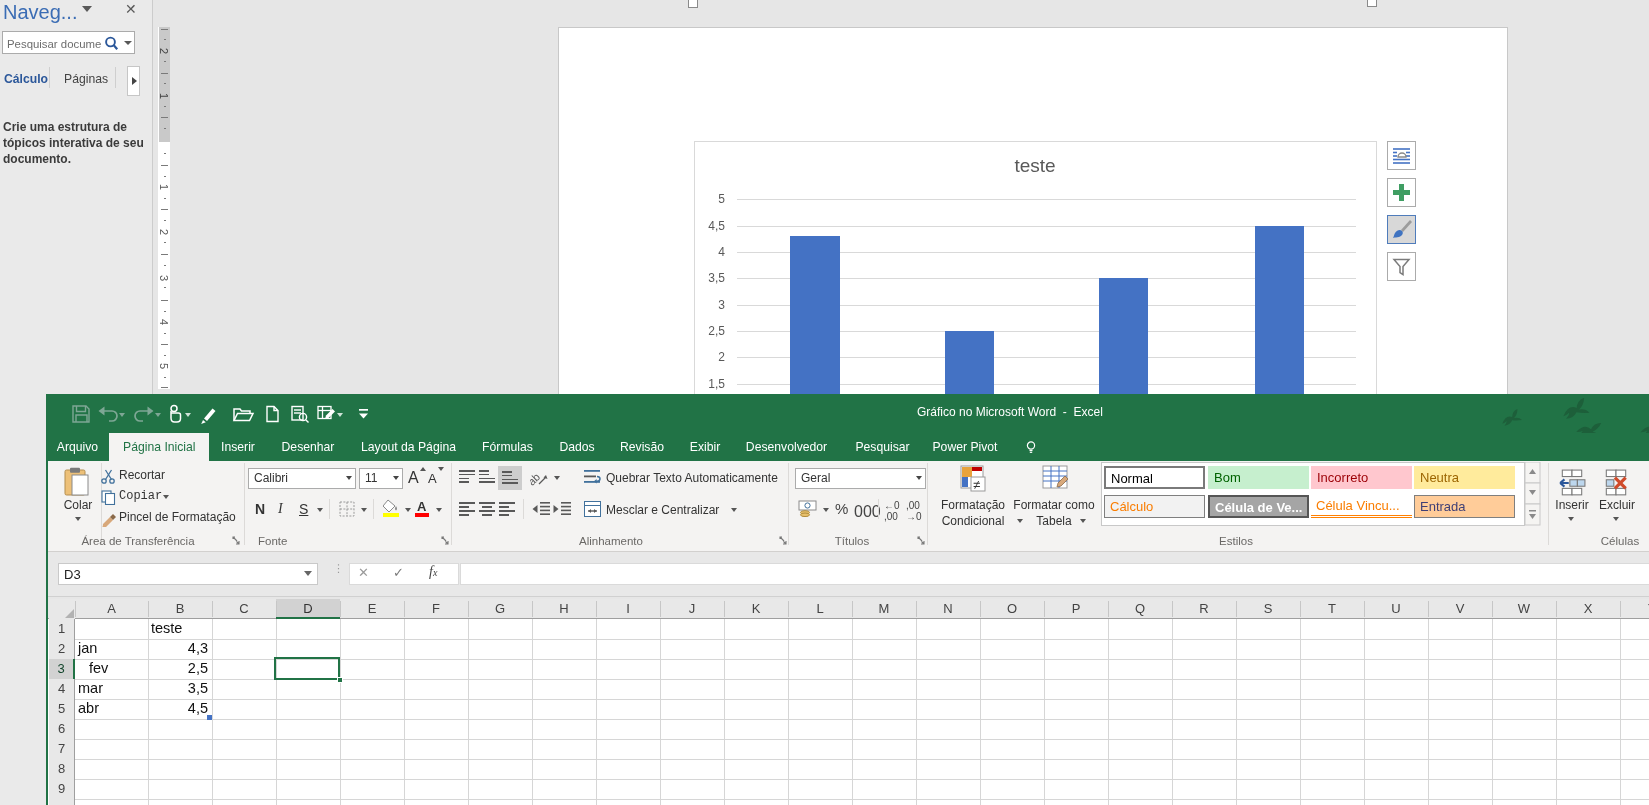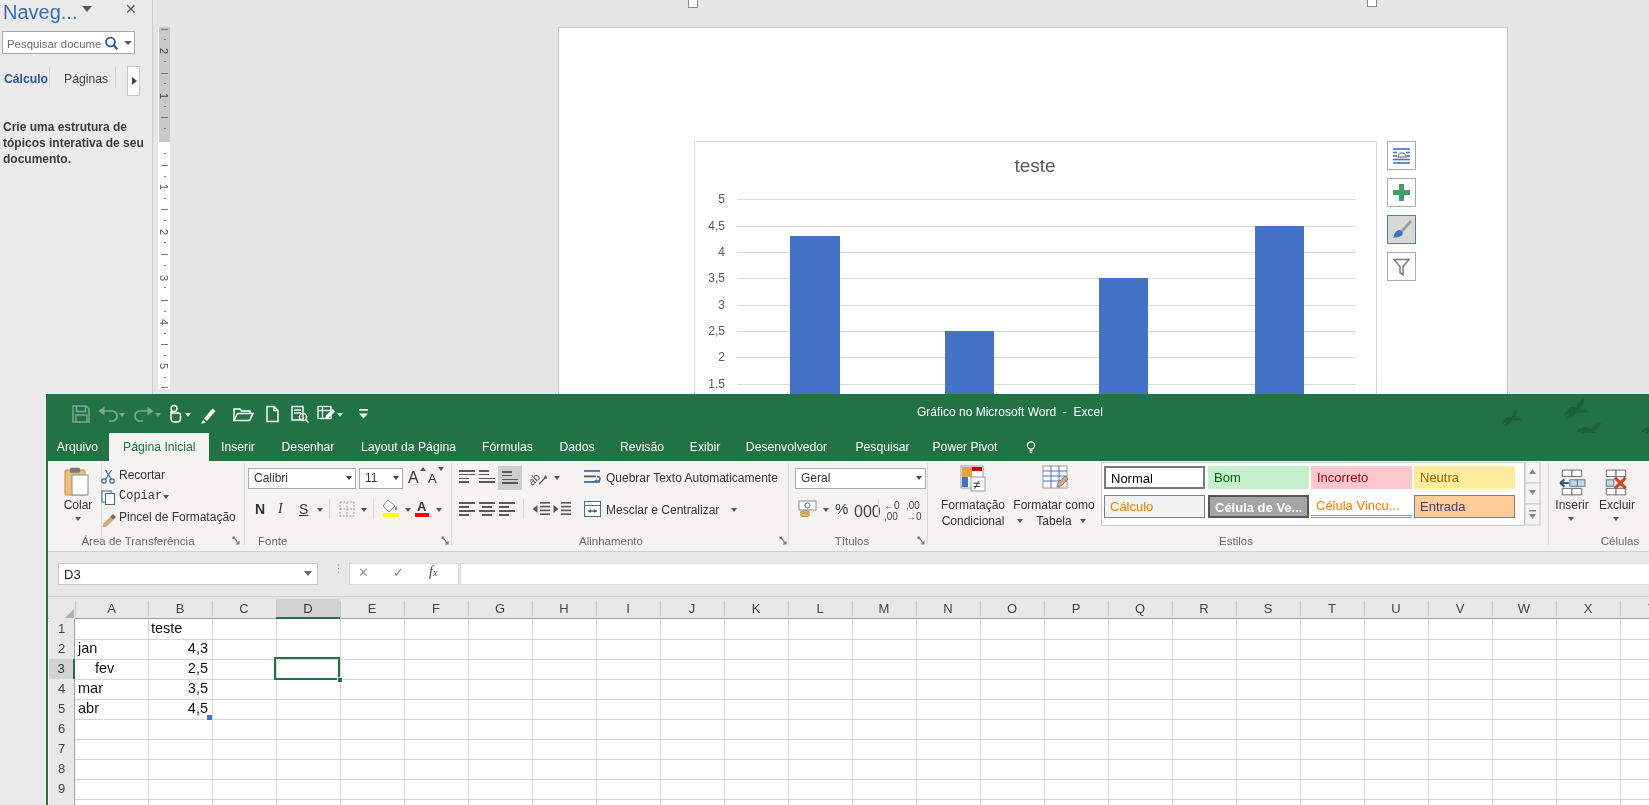--- a/index.html
+++ b/index.html
@@ -601,21 +601,21 @@
 <div class="abs" style="left:1188px;top:22px;width:1px;height:200px;background:#d6d6d6;"></div>
 <div class="abs" style="left:1252px;top:22px;width:1px;height:200px;background:#d6d6d6;"></div>
 <div class="abs" style="left:1316px;top:22px;width:1px;height:200px;background:#d6d6d6;"></div>
 <div class="abs" style="left:1380px;top:22px;width:1px;height:200px;background:#d6d6d6;"></div>
 <div class="abs" style="left:1444px;top:22px;width:1px;height:200px;background:#d6d6d6;"></div>
 <div class="abs" style="left:1508px;top:22px;width:1px;height:200px;background:#d6d6d6;"></div>
 <div class="abs" style="left:1572px;top:22px;width:1px;height:200px;background:#d6d6d6;"></div>
 <div class="abs" style="left:100px;top:22px;width:64px;height:20px;font-size:14.5px;color:#111;text-align:left;padding-left:3px;line-height:19px;">teste</div>
 <div class="abs" style="left:27px;top:42px;width:73px;height:20px;font-size:14.5px;color:#111;text-align:left;padding-left:3px;line-height:19px;">jan</div>
 <div class="abs" style="left:100px;top:42px;width:64px;height:20px;font-size:14.5px;color:#111;text-align:right;padding-right:4px;line-height:19px;">4,3</div>
-<div class="abs" style="left:27px;top:62px;width:73px;height:20px;font-size:14.5px;color:#111;text-align:left;padding-left:20px;line-height:19px;">fev</div>
+<div class="abs" style="left:27px;top:62px;width:73px;height:20px;font-size:14.5px;color:#111;text-align:left;padding-left:14px;line-height:19px;">fev</div>
 <div class="abs" style="left:100px;top:62px;width:64px;height:20px;font-size:14.5px;color:#111;text-align:right;padding-right:4px;line-height:19px;">2,5</div>
 <div class="abs" style="left:27px;top:82px;width:73px;height:20px;font-size:14.5px;color:#111;text-align:left;padding-left:3px;line-height:19px;">mar</div>
 <div class="abs" style="left:100px;top:82px;width:64px;height:20px;font-size:14.5px;color:#111;text-align:right;padding-right:4px;line-height:19px;">3,5</div>
 <div class="abs" style="left:27px;top:102px;width:73px;height:20px;font-size:14.5px;color:#111;text-align:left;padding-left:3px;line-height:19px;">abr</div>
 <div class="abs" style="left:100px;top:102px;width:64px;height:20px;font-size:14.5px;color:#111;text-align:right;padding-right:4px;line-height:19px;">4,5</div>
 <div class="abs" style="left:159px;top:118px;width:5px;height:5px;background:#4472c4;"></div>
 <div class="abs" style="left:226px;top:60px;width:66px;height:23px;border:2px solid #217346;background:transparent;"></div>
 <div class="abs" style="left:289px;top:80px;width:6px;height:6px;background:#217346;border:1px solid #fff;"></div>
 </div>
 </div>

